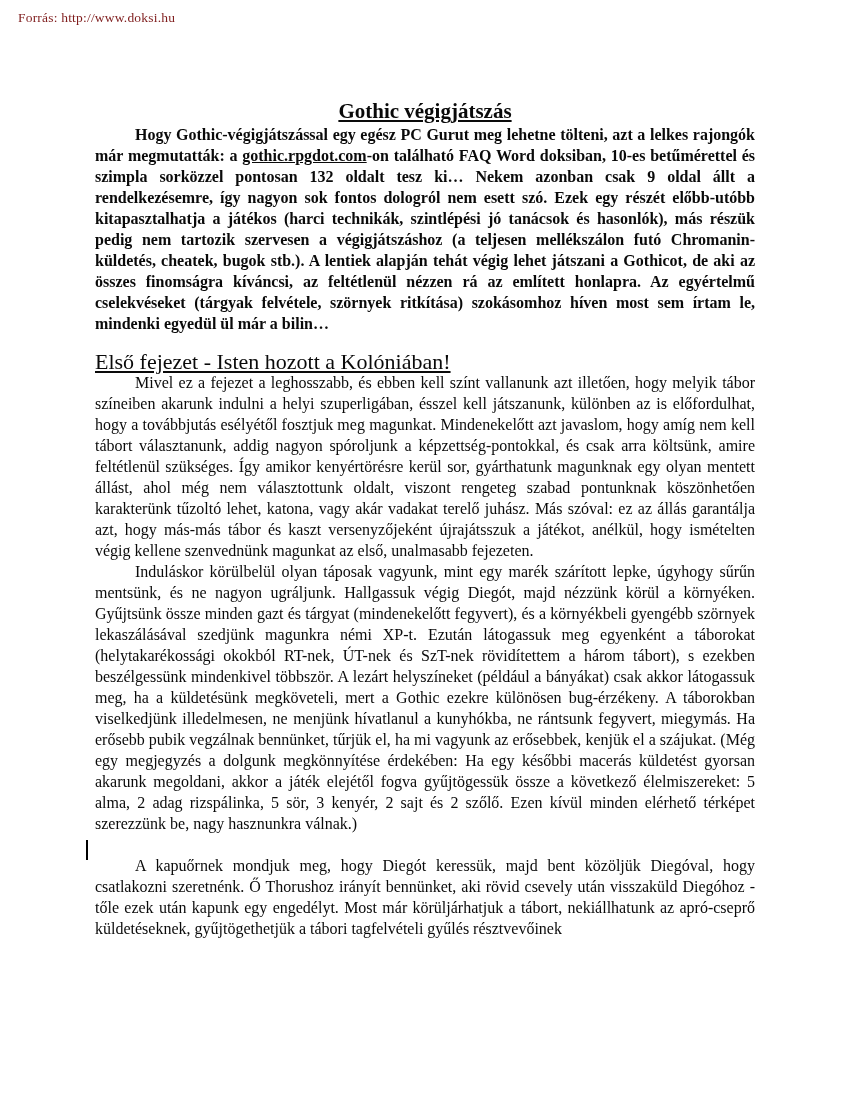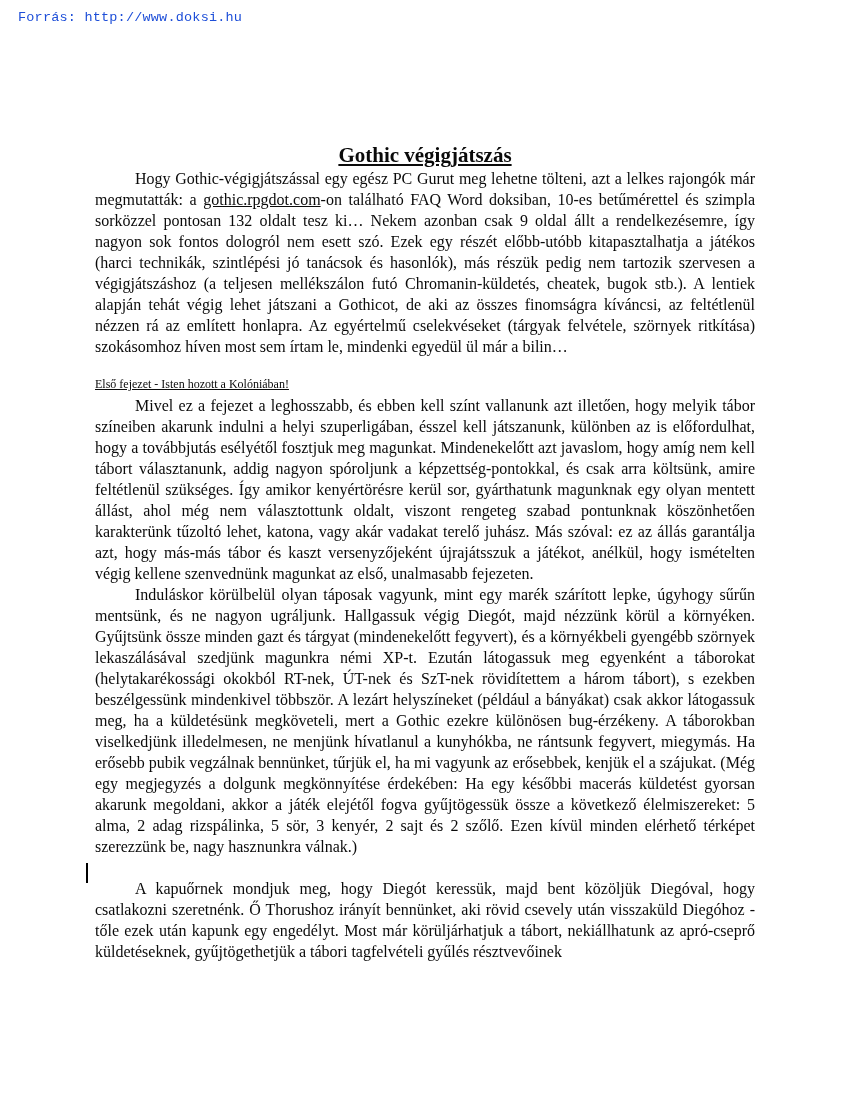--- a/index.html
+++ b/index.html
@@ -8,54 +8,54 @@
     background: #ffffff;
     width: 850px;
     height: 1100px;
     overflow: hidden;
     color: #000000;
   }
   .source-header {
     position: absolute;
     top: 10px;
     left: 18px;
-    font-family: Liberation Mono, monospace;
+    font-family: Liberation Serif, serif;
     font-size: 13.5px;
-    color: #1d4ed8;
+    color: #7f1d1d;
     letter-spacing: 0.2px;
   }
   .page {
     position: absolute;
     left: 95px;
     top: 98px;
     width: 660px;
     font-family: "Liberation Serif", serif;
     font-size: 16px;
     line-height: 21px;
     text-align: justify;
     color: #0a0a0a;
-    margin-top: 44px;
   }
   .doc-title {
     font-size: 21px;
     font-weight: bold;
     text-decoration: underline;
     text-align: center;
     margin: 0;
     line-height: 26px;
   }
   p.body-para {
     margin: 0;
     text-indent: 40px;
   }
   .intro-para {
     margin-top: 36px;
+    font-weight: bold;
   }
   .chapter-heading {
-    font-size: 12px;
+    font-size: 22px;
     font-weight: normal;
     text-decoration: underline;
     text-align: left;
     margin: 17px 0 0 0;
     line-height: 21px;
   }
   .after-heading {
     margin-top: 21px;
   }
   .doc-link {

